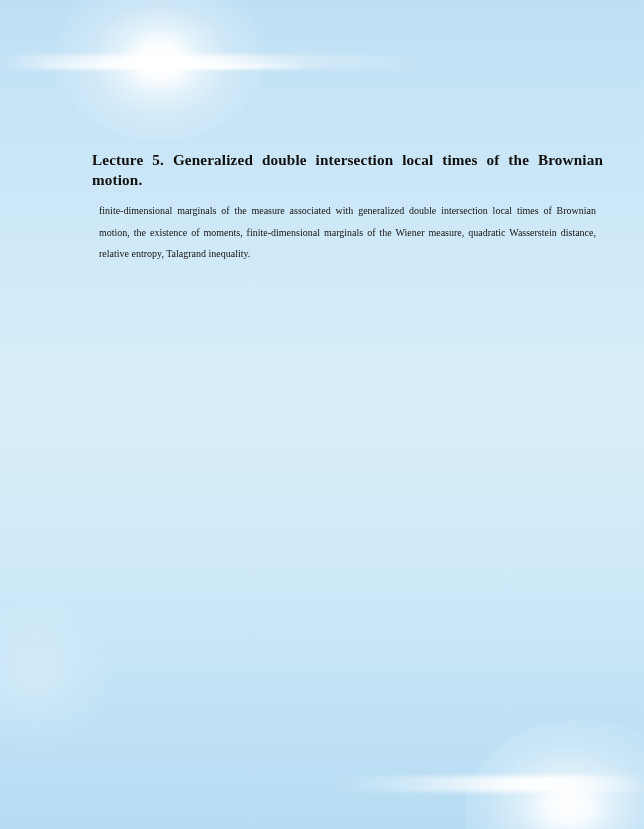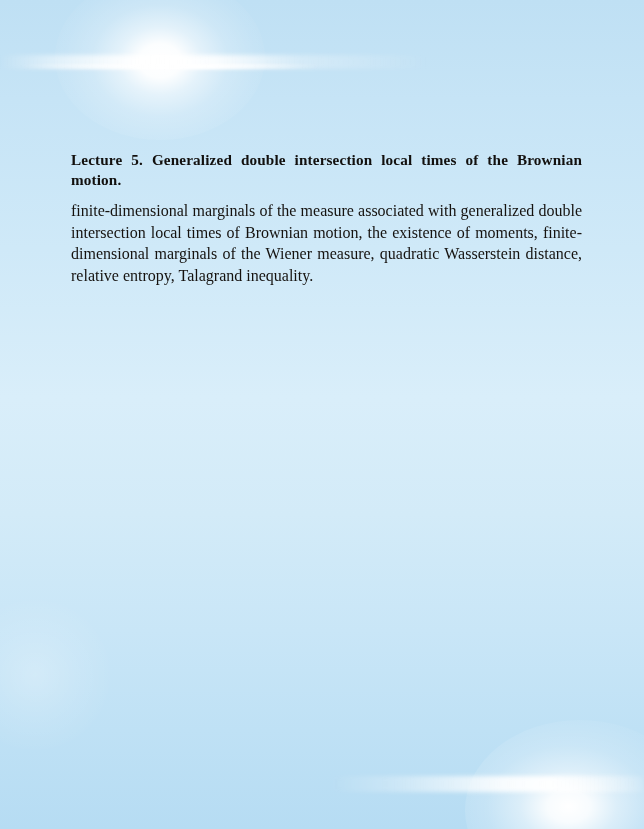--- a/index.html
+++ b/index.html
@@ -120,44 +120,44 @@
     height: 150px;
     background: radial-gradient(ellipse at 50% 50%,
         rgba(255,255,255,0.25) 0%,
         rgba(255,255,255,0.10) 40%,
         rgba(255,255,255,0) 75%);
   }
 
   
   .content {
     position: absolute;
-    left: 71px;
+    left: 92px;
     top: 150px;
     width: 511px;
   }
 
   .lecture-title {
     font-family: "Liberation Serif", serif;
     font-weight: bold;
     font-size: 15.2px;
     line-height: 20px;
     color: #12100e;
     text-align: justify;
     letter-spacing: 0.15px;
     margin: 0 0 10px 0;
   }
 
   .abstract {
     font-family: "Liberation Serif", serif;
-    font-size: 16px;
+    font-size: 10px;
     line-height: 21.5px;
     color: #15120f;
     text-align: justify;
     text-justify: inter-word;
-    margin: 0;
+    margin: 7px;
   }
 </style>
 </head>
 <body>
 
 <div class="page">
 
   <div class="glow glow-top"></div>
   <div class="streak-top"></div>
   <div class="streak-top2"></div>

